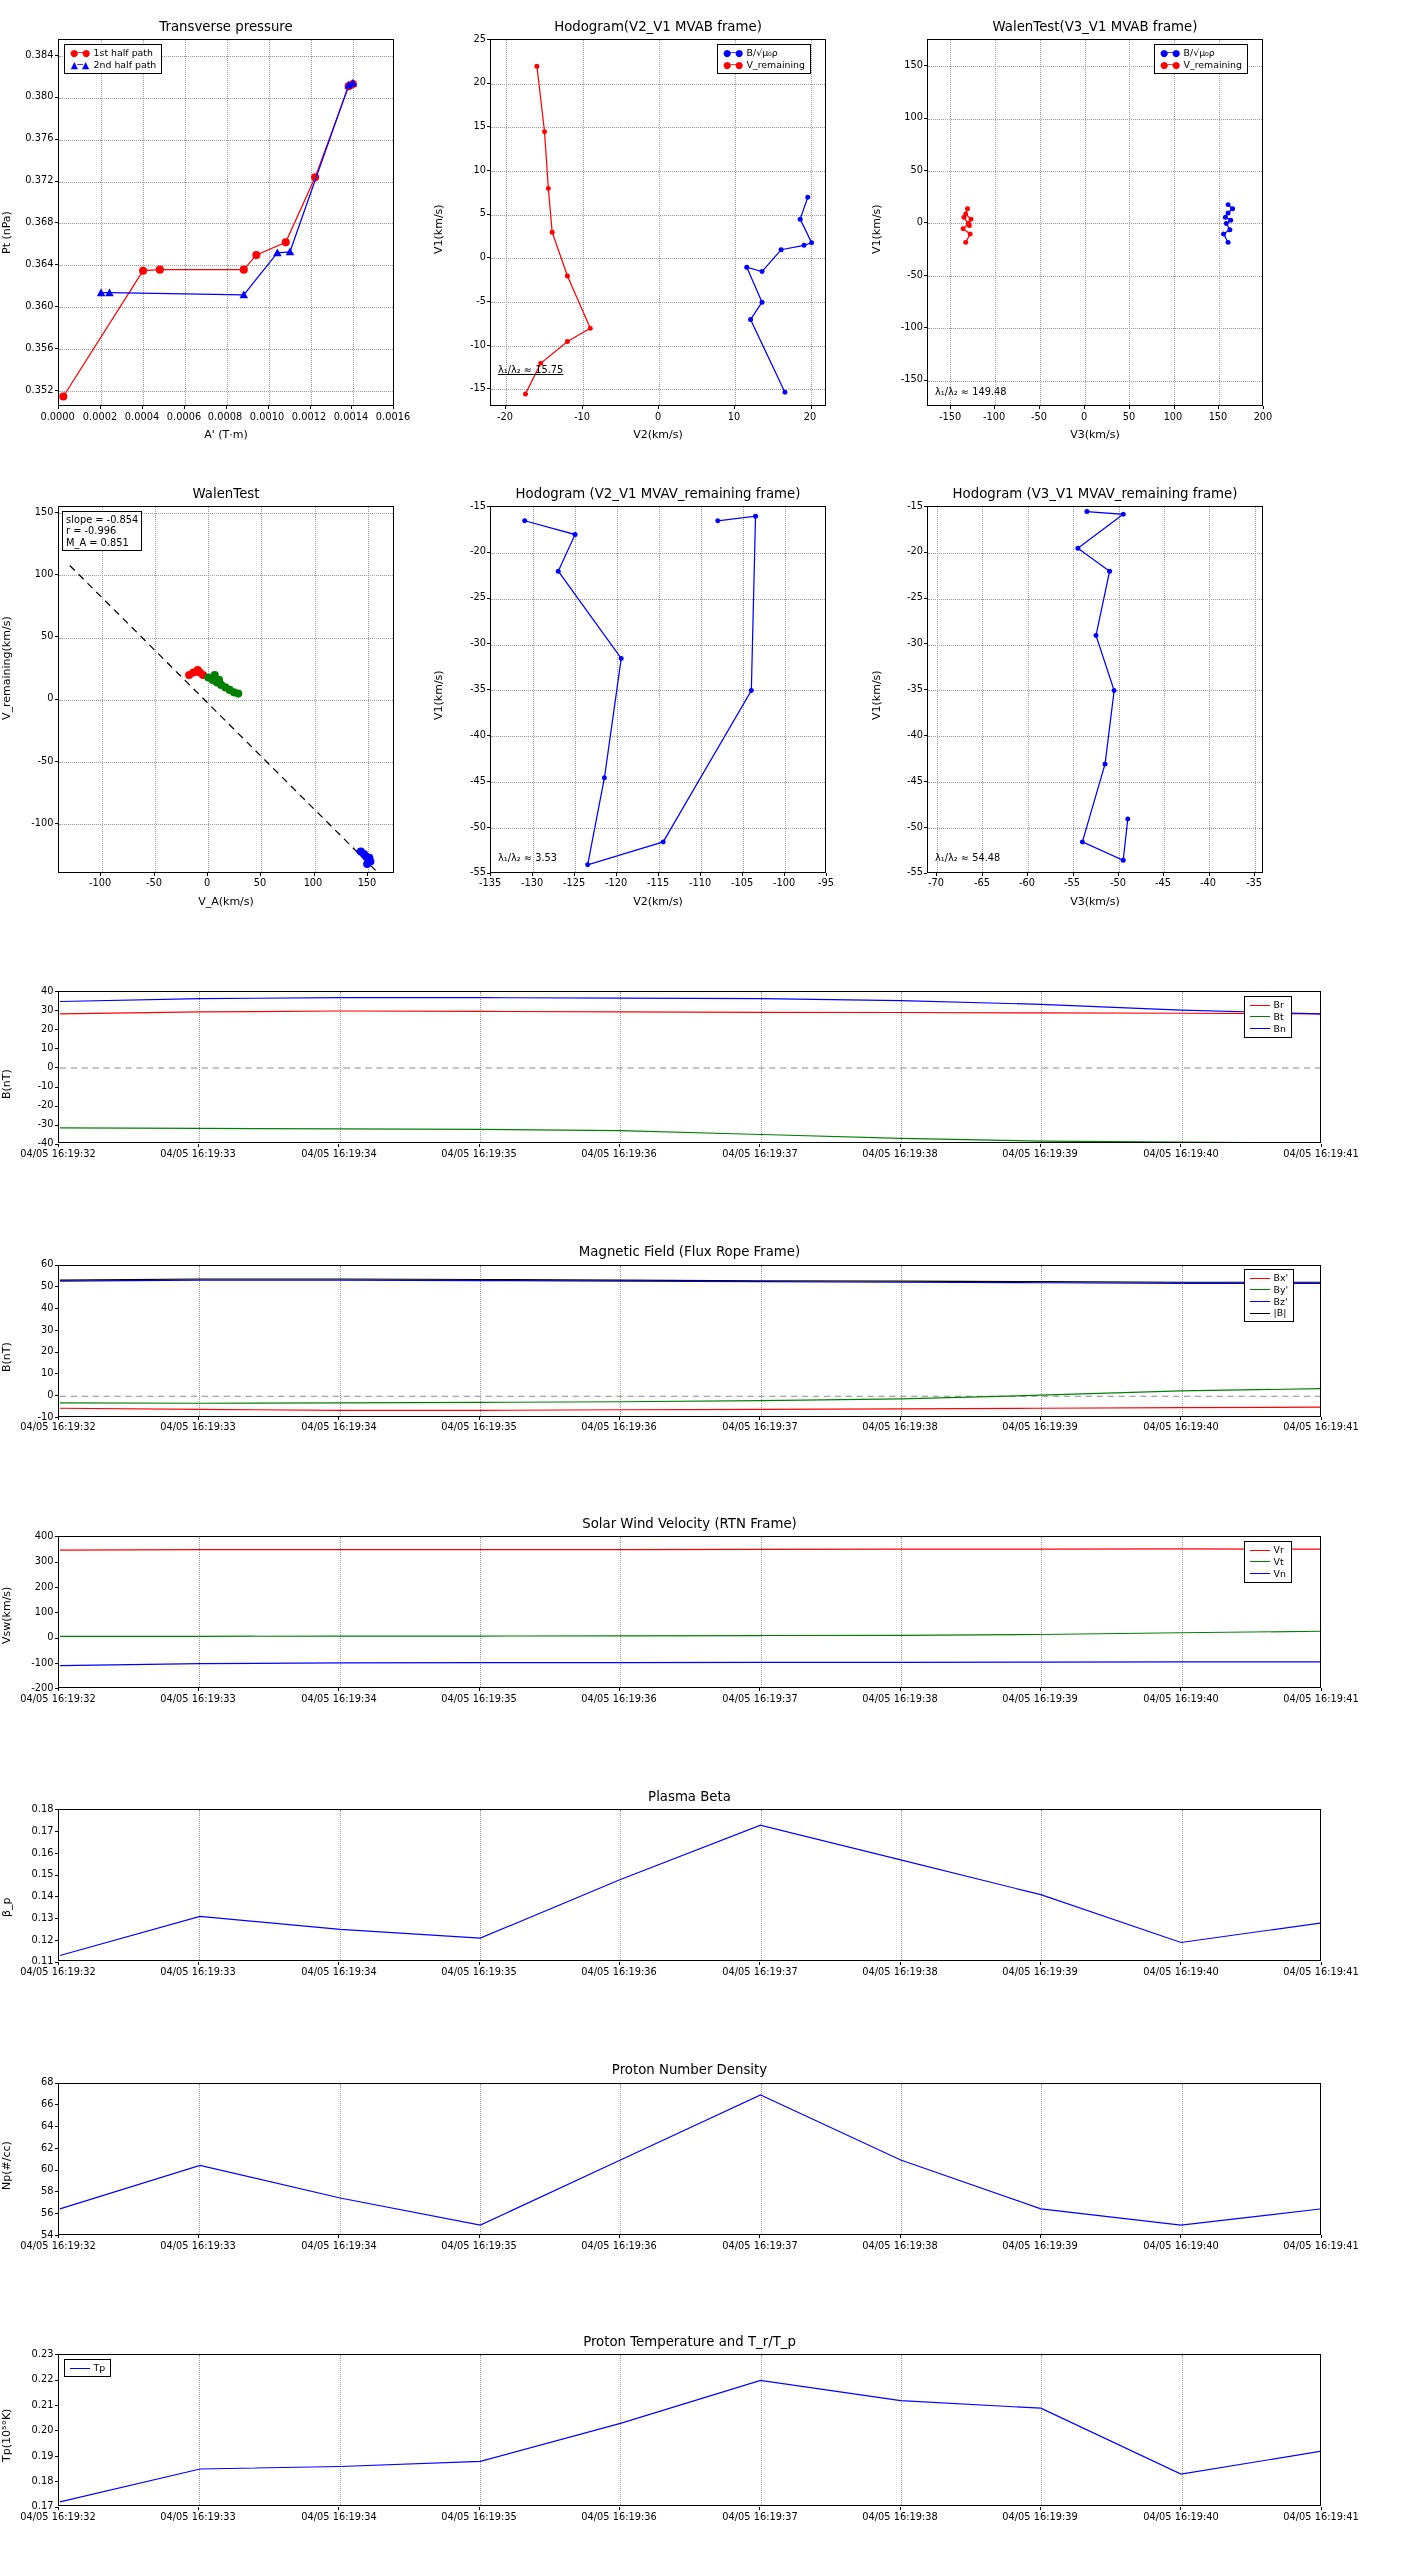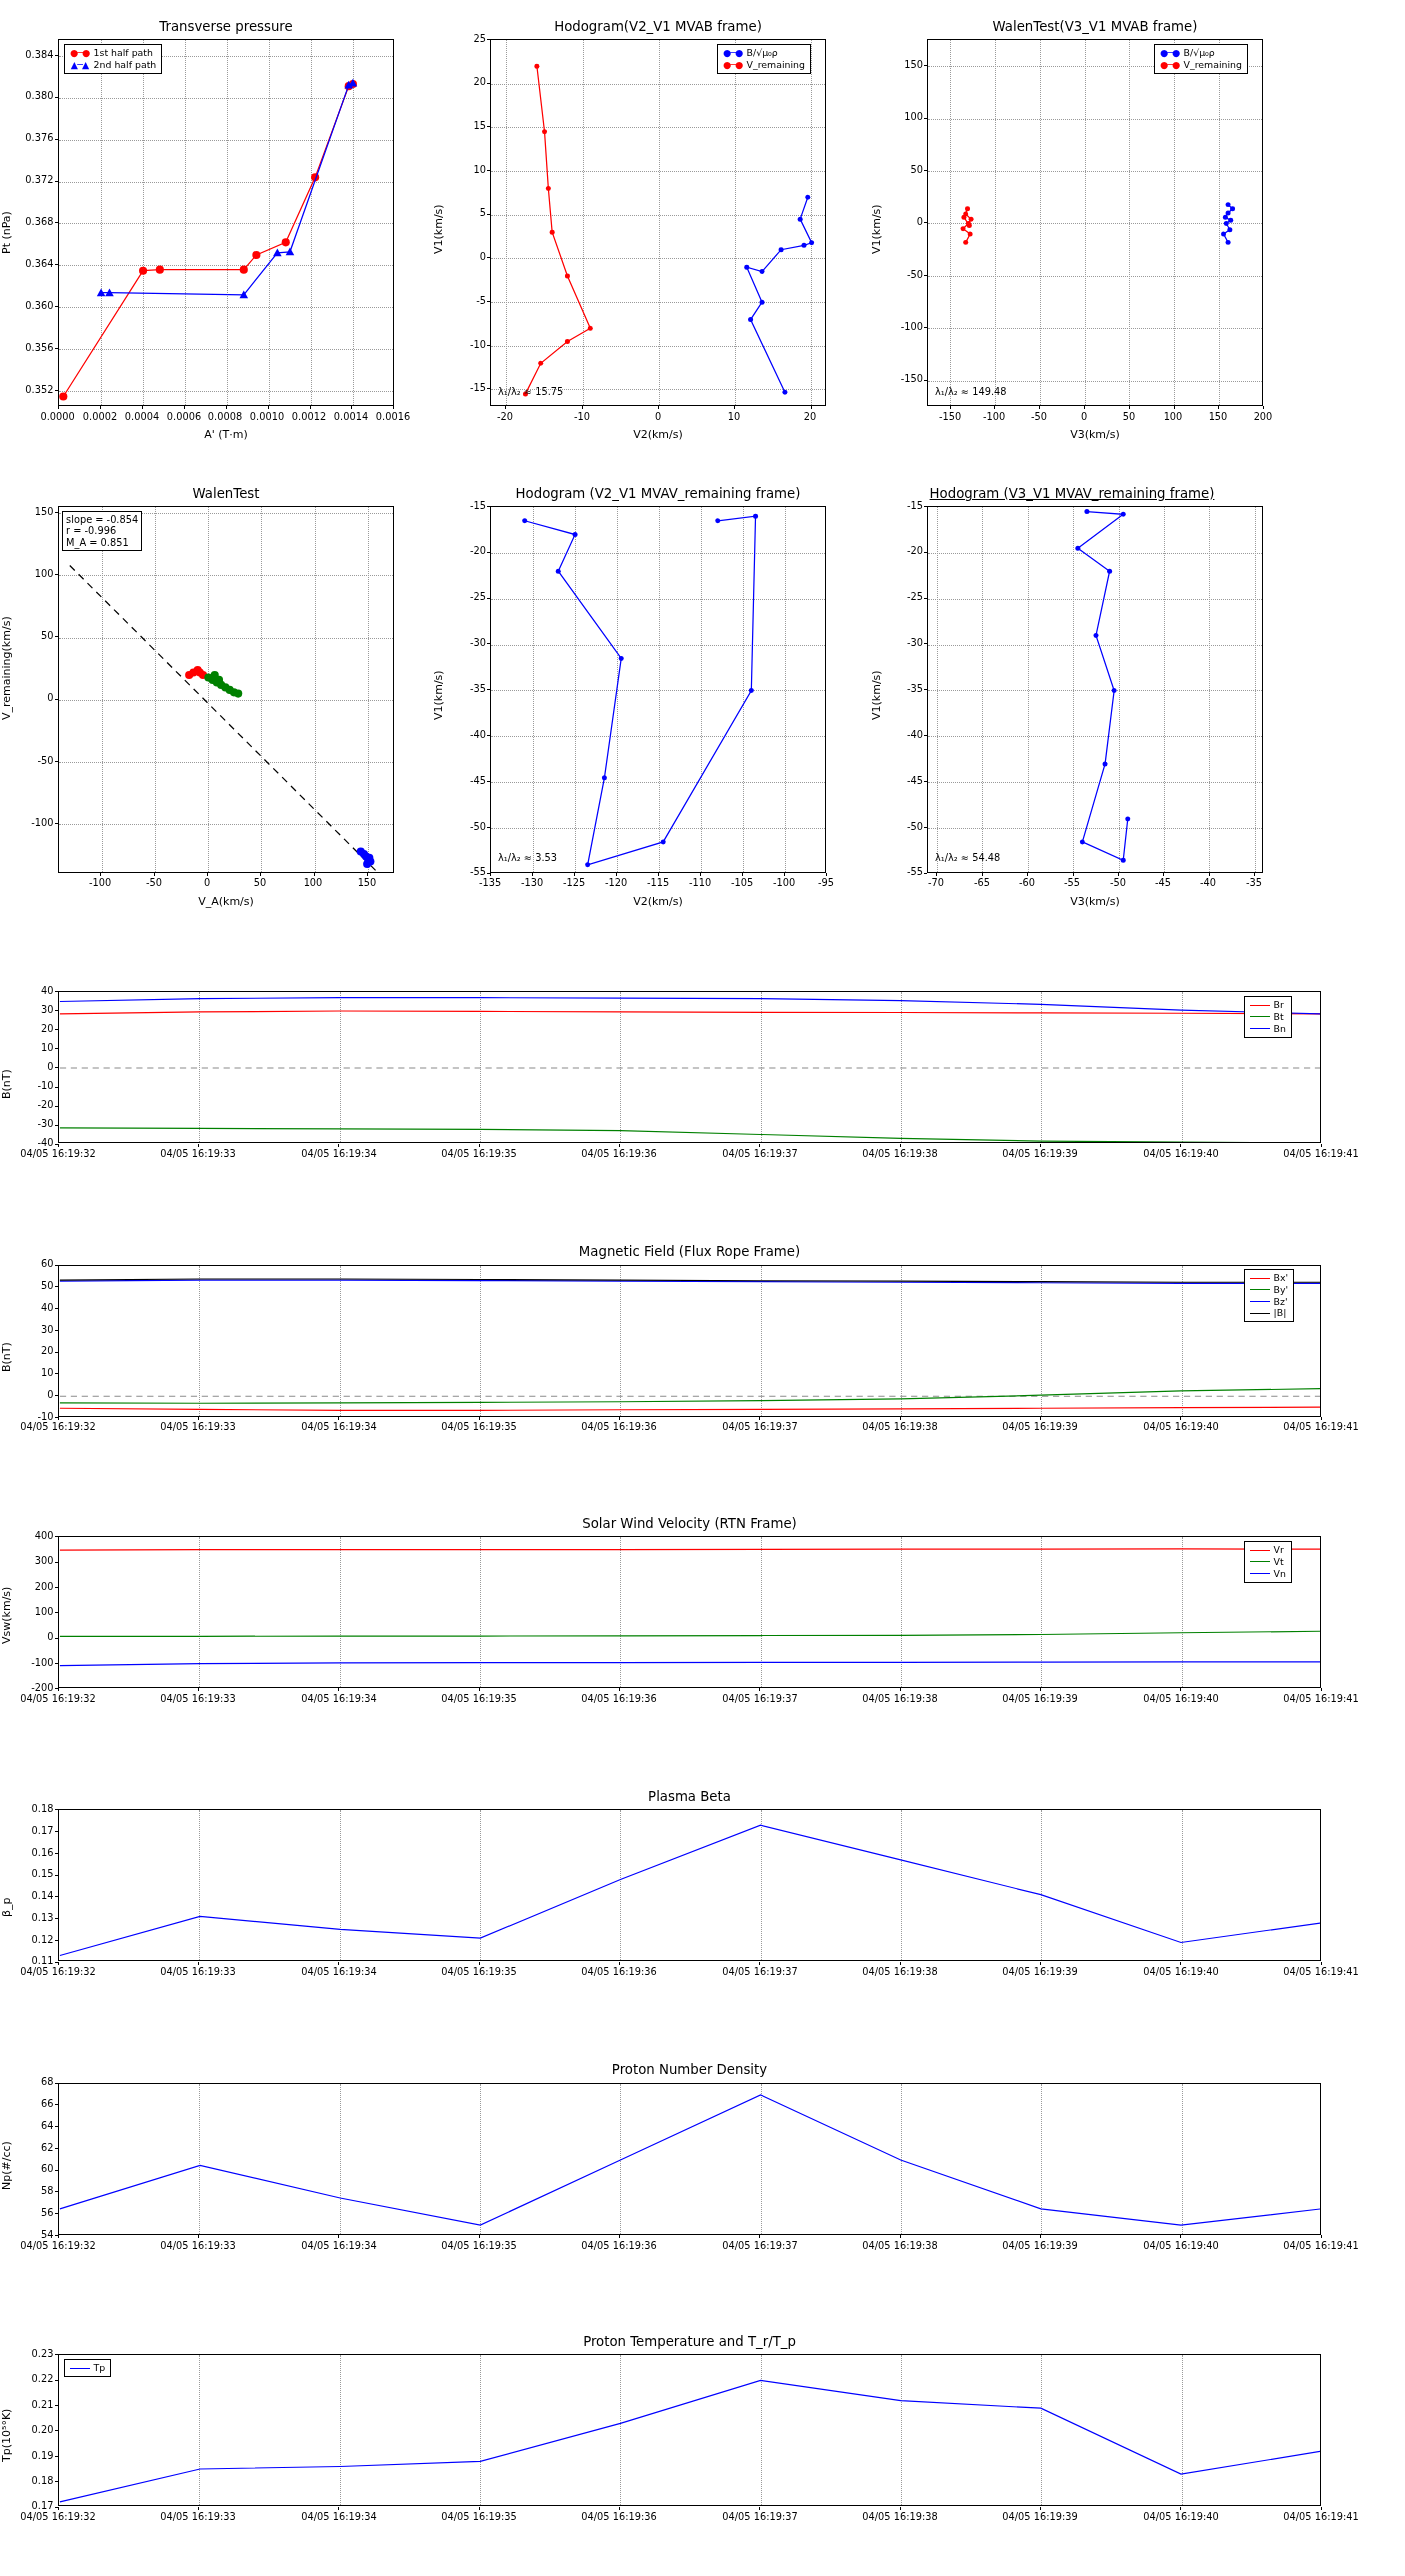--- a/index.html
+++ b/index.html
@@ -183,21 +183,21 @@
       <div class="tick x" style="left: 547px; width: 70px; top: 411px;">-10</div>
       <div class="tickmark" style="left: 582px; top: 406px; width: 0.8px; height: 3.1px;"></div>
       <div class="tick x" style="left: 623px; width: 70px; top: 411px;">0</div>
       <div class="tickmark" style="left: 658px; top: 406px; width: 0.8px; height: 3.1px;"></div>
       <div class="tick x" style="left: 699px; width: 70px; top: 411px;">10</div>
       <div class="tickmark" style="left: 734px; top: 406px; width: 0.8px; height: 3.1px;"></div>
       <div class="tick x" style="left: 775px; width: 70px; top: 411px;">20</div>
       <div class="tickmark" style="left: 811px; top: 406px; width: 0.8px; height: 3.1px;"></div>
       <div class="xlabel" style="left: 490px; width: 336px; top: 428px;">V2(km/s)</div>
       <div class="ylabel" style="left: 432px; top: 254px;">V1(km/s)</div>
-      <div class="annot" style="left: 498px; top: 386px;">λ₁/λ₂ ≈ 15.75</div>
+      <div class="annot" style="left: 498px; top: 364px; text-decoration: underline;">λ₁/λ₂ ≈ 15.75</div>
       <div class="legend" style="left: 717px; top: 44px;">
         <div class="row">
           <span class="mk" style="color: rgb(0, 0, 255); letter-spacing: -0.8px;">●─●</span>
           <span>B/√μ₀ρ</span>
         </div>
         <div class="row">
           <span class="mk" style="color: rgb(255, 0, 0); letter-spacing: -0.8px;">●─●</span>
           <span>V_remaining</span>
         </div>
       </div>
@@ -424,21 +424,21 @@
       <div class="tickmark" style="left: 742px; top: 873px; width: 0.8px; height: 3.1px;"></div>
       <div class="tick x" style="left: 749px; width: 70px; top: 877px;">-100</div>
       <div class="tickmark" style="left: 784px; top: 873px; width: 0.8px; height: 3.1px;"></div>
       <div class="tick x" style="left: 791px; width: 70px; top: 877px;">-95</div>
       <div class="tickmark" style="left: 826px; top: 873px; width: 0.8px; height: 3.1px;"></div>
       <div class="xlabel" style="left: 490px; width: 336px; top: 895px;">V2(km/s)</div>
       <div class="ylabel" style="left: 432px; top: 720px;">V1(km/s)</div>
       <div class="annot" style="left: 498px; top: 852px;">λ₁/λ₂ ≈ 3.53</div>
     </div>
     <div class="panel" style="left: 0px; top: 0px; width: 1405px; height: 2576px;">
-      <div class="title" style="left: 904px; width: 336px; top: 486px; text-decoration: underline;">Hodogram (V3_V1 MVAV_remaining frame)</div>
+      <div class="title" style="left: 927px; width: 336px; top: 486px;">Hodogram (V3_V1 MVAV_remaining frame)</div>
       <div class="plotbox" style="left: 927px; top: 506px; width: 336px; height: 367px;">
         <div class="gridh" style="top: 46px;"></div>
         <div class="gridh" style="top: 92px;"></div>
         <div class="gridh" style="top: 138px;"></div>
         <div class="gridh" style="top: 183px;"></div>
         <div class="gridh" style="top: 229px;"></div>
         <div class="gridh" style="top: 275px;"></div>
         <div class="gridh" style="top: 321px;"></div>
         <div class="gridv" style="left: 9px;"></div>
         <div class="gridv" style="left: 54px;"></div>

